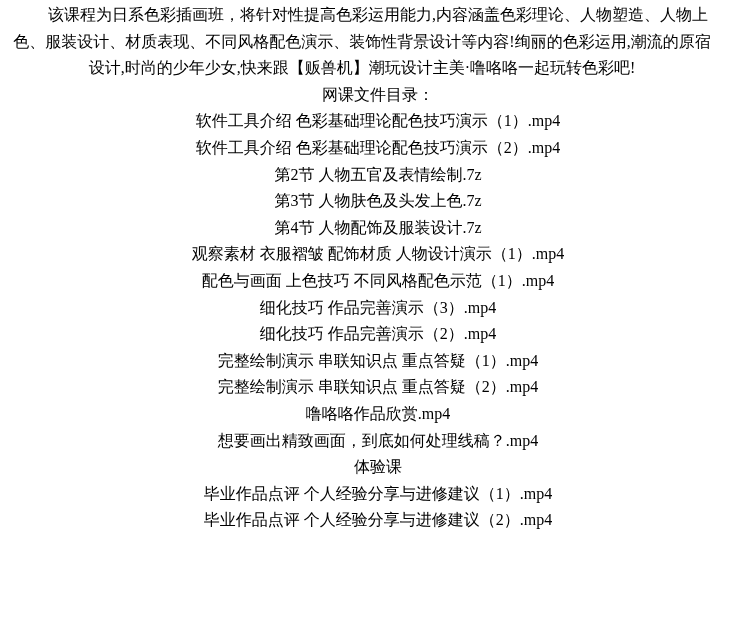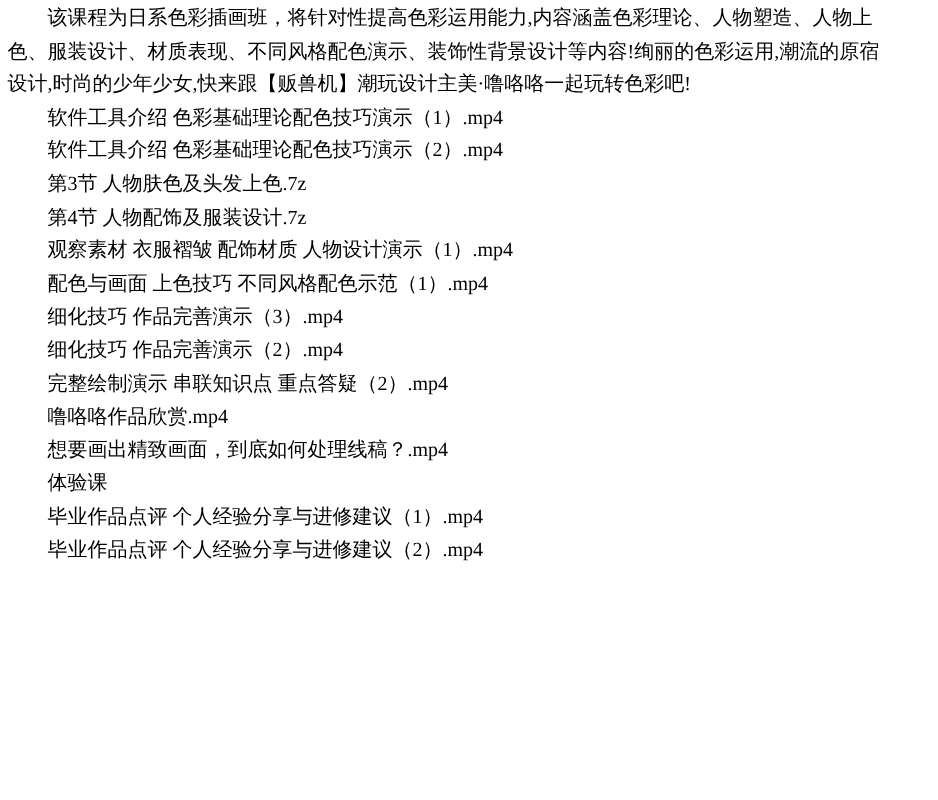--- a/index.html
+++ b/index.html
@@ -15,43 +15,47 @@
   .doc {
     box-sizing: border-box;
     width: 722px;
     height: 640px;
     padding: 2px 4px 0 6px;
     font-family: "Liberation Serif", "DejaVu Serif", serif;
     font-size: 16px;
     line-height: 26.6px;
     color: #000000;
     background: #ffffff;
+    text-align: center;
   }
   .doc p {
     margin: 0;
     padding: 0;
     text-indent: 2em;
     white-space: normal;
     word-break: break-word;
   }
 </style>
 </head>
 <body>
 
 <div class="doc" style="color: rgb(0, 0, 0); background: rgb(255, 255, 255);">
   <p>该课程为日系色彩插画班，将针对性提高色彩运用能力,内容涵盖色彩理论、人物塑造、人物上色、服装设计、材质表现、不同风格配色演示、装饰性背景设计等内容!绚丽的色彩运用,潮流的原宿设计,时尚的少年少女,快来跟【贩兽机】潮玩设计主美·噜咯咯一起玩转色彩吧!</p>
+  <p>网课文件目录：</p>
   <div id="file-list">
       <p>软件工具介绍 色彩基础理论配色技巧演示（1）.mp4</p>
       <p>软件工具介绍 色彩基础理论配色技巧演示（2）.mp4</p>
+      <p>第2节 人物五官及表情绘制.7z</p>
       <p>第3节 人物肤色及头发上色.7z</p>
       <p>第4节 人物配饰及服装设计.7z</p>
       <p>观察素材 衣服褶皱 配饰材质 人物设计演示（1）.mp4</p>
       <p>配色与画面 上色技巧 不同风格配色示范（1）.mp4</p>
       <p>细化技巧 作品完善演示（3）.mp4</p>
       <p>细化技巧 作品完善演示（2）.mp4</p>
+      <p>完整绘制演示 串联知识点 重点答疑（1）.mp4</p>
       <p>完整绘制演示 串联知识点 重点答疑（2）.mp4</p>
       <p>噜咯咯作品欣赏.mp4</p>
       <p>想要画出精致画面，到底如何处理线稿？.mp4</p>
       <p>体验课</p>
       <p>毕业作品点评 个人经验分享与进修建议（1）.mp4</p>
       <p>毕业作品点评 个人经验分享与进修建议（2）.mp4</p>
     </div>
 </div>
 
 </body></html>

